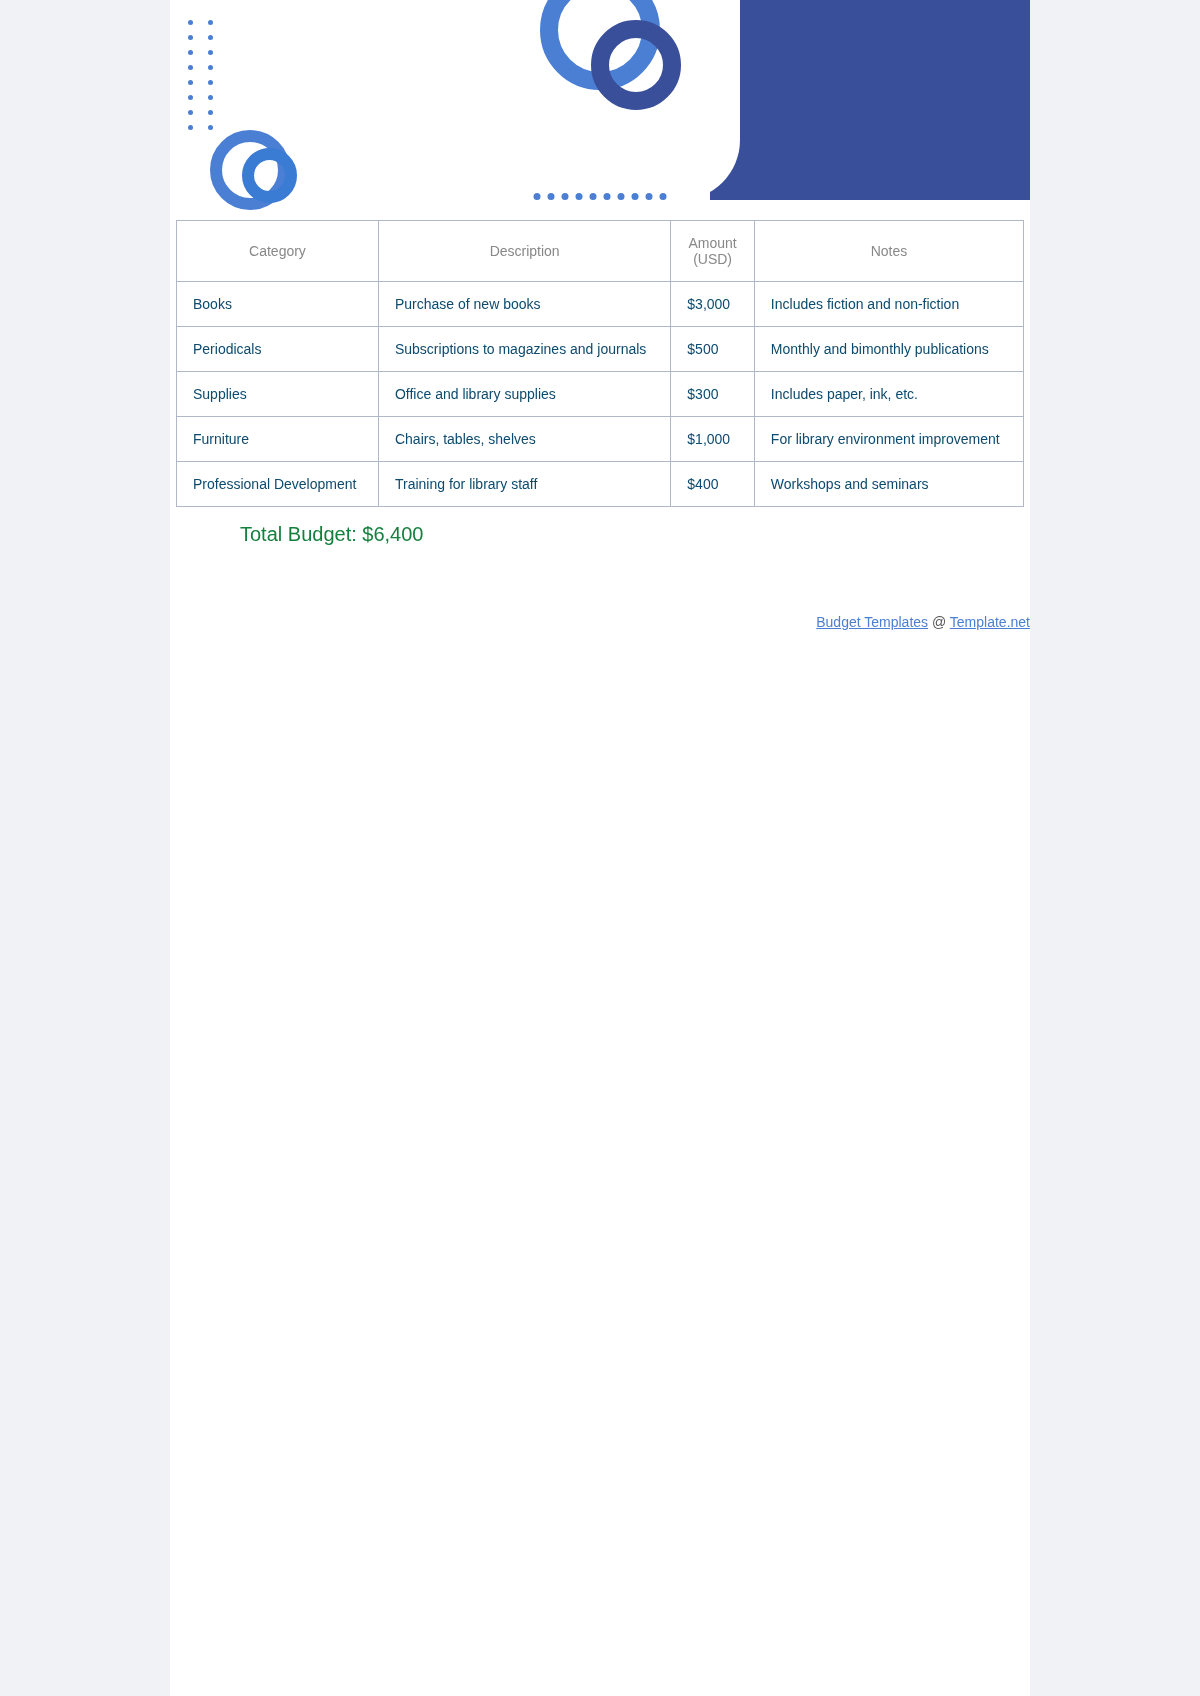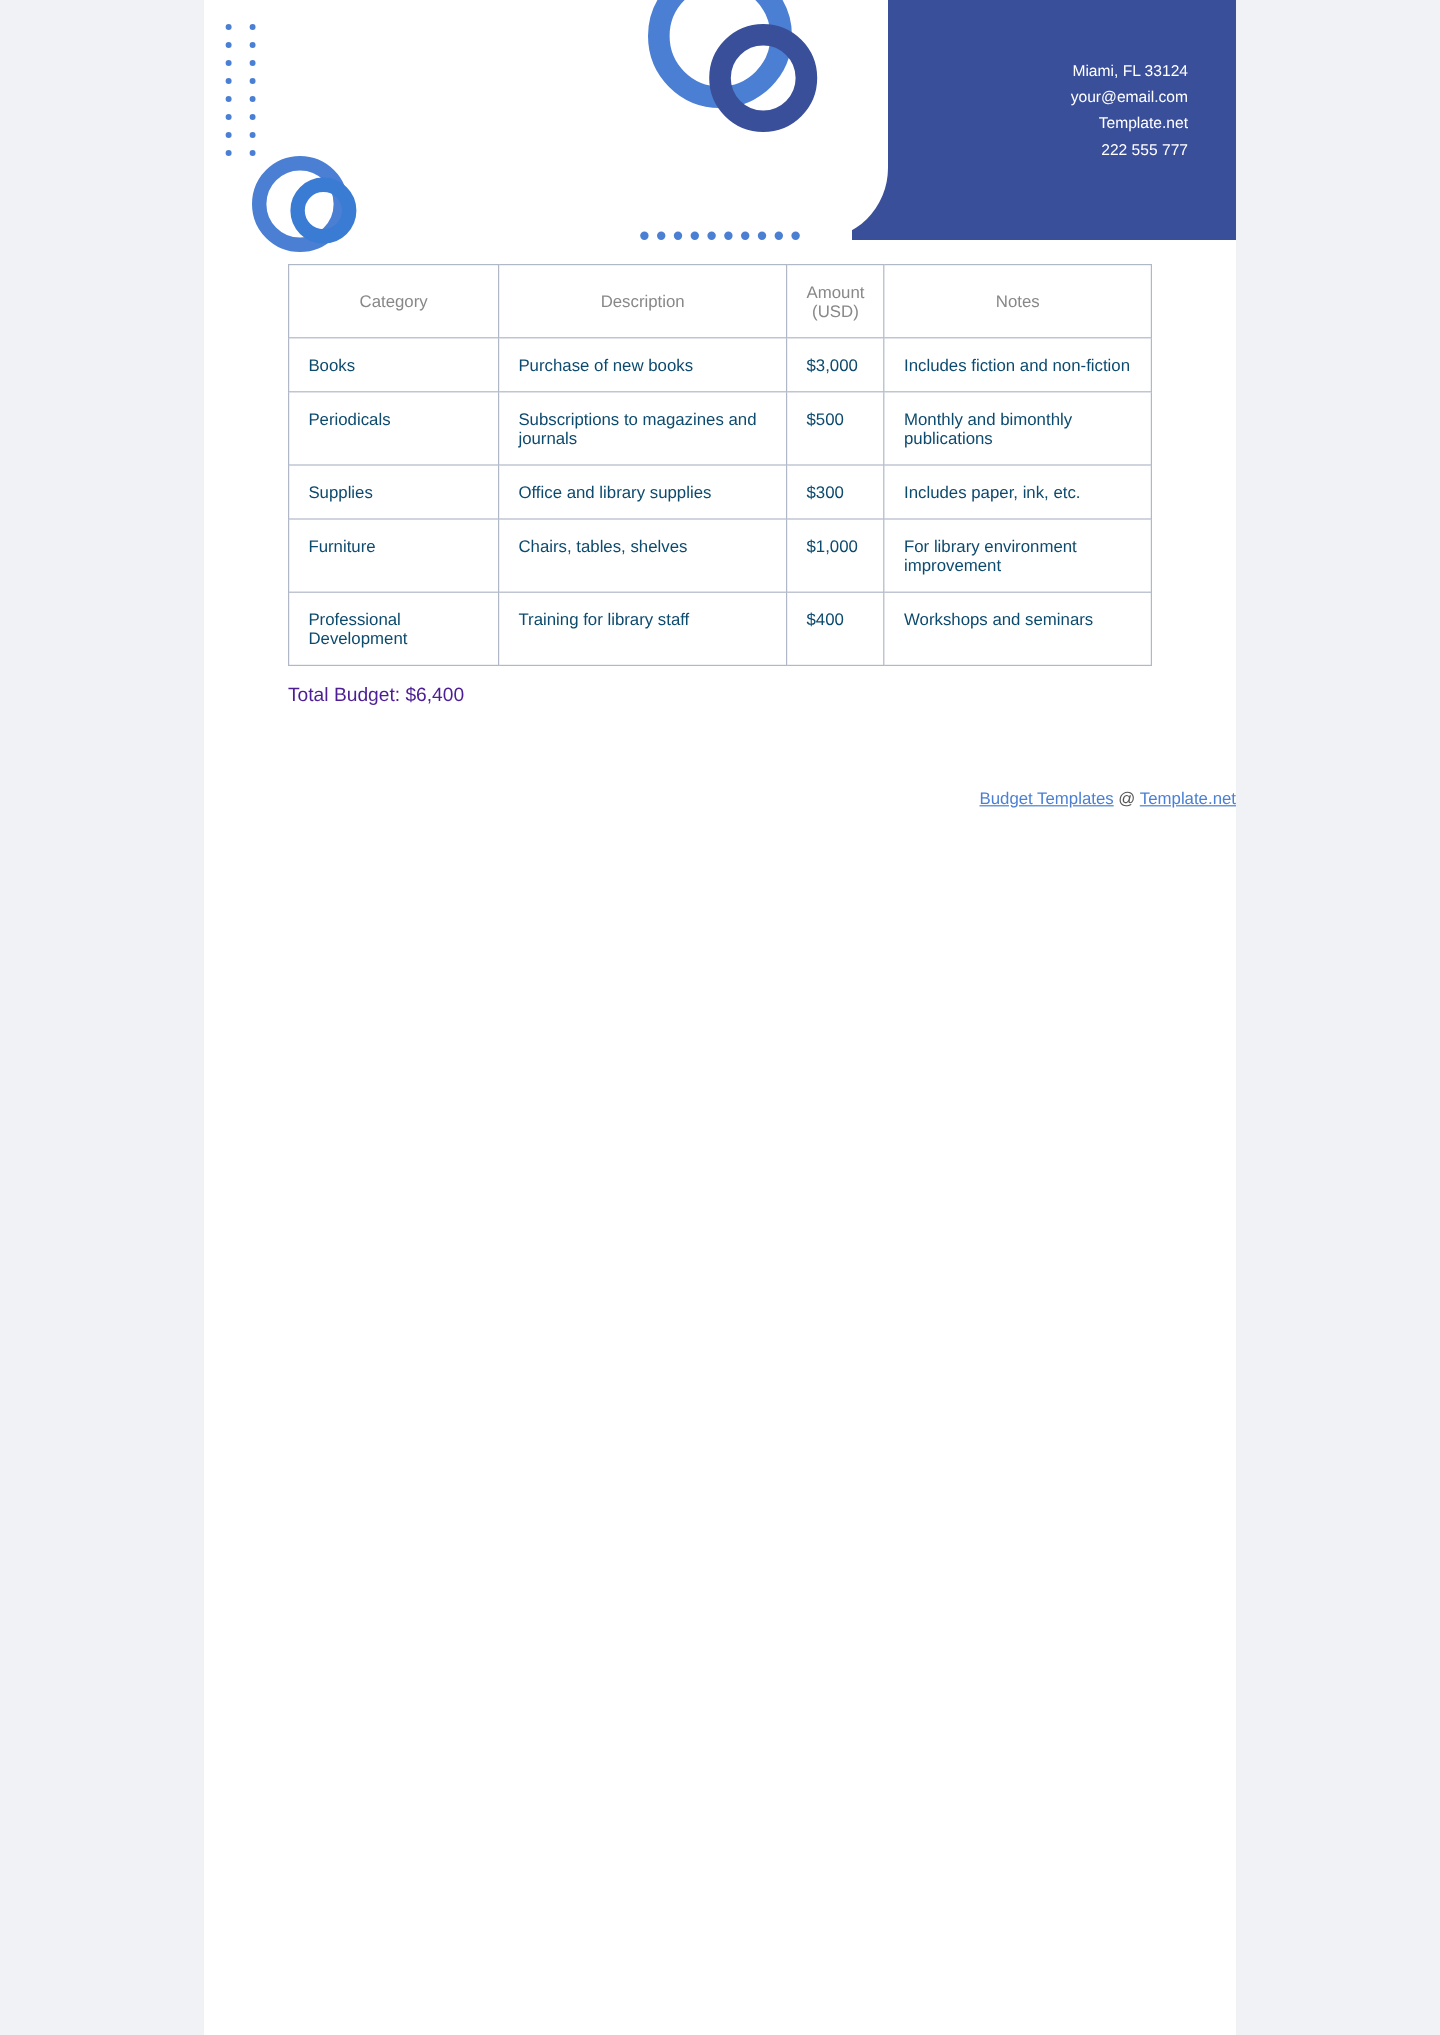--- a/index.html
+++ b/index.html
@@ -156,21 +156,21 @@
       text-align: center;
       margin-top: 50px;
       margin-bottom: 40px;
       font-size: 28px;
       font-weight: 700;
       color: #1a1a1a;
     }
 
     
     .budget-table {
-      width: 720px;
+      width: 848px;
       margin: 0 auto;
       border-collapse: collapse;
       font-size: 14px;
     }
 
     .budget-table th {
       border: 1px solid #b0b8c8;
       padding: 14px 16px;
       text-align: center;
       color: #888;
@@ -185,22 +185,22 @@
       color: #0c4a6e;
     }
 
     .budget-table td:nth-child(3) {
       text-align: left;
     }
 
     .total-budget {
       width: 720px;
       margin: 16px auto 0 auto;
-      font-size: 16px;
-      color: #4c1d95;
+      font-size: 20px;
+      color: #15803d;
       font-weight: 400;
     }
 
     
     .footer-links {
       text-align: right;
       margin-top: 68px;
       font-size: 14px;
       color: #1a1a1a;
     }
@@ -217,26 +217,20 @@
 </head>
 <body>
 
 <div class="page">
 
   <div class="header">
 
     <div class="header-bg-right"></div>
     <div class="header-curve"></div>
 
-    <div class="contact-info">
-      <div>Miami, FL 33124</div>
-      <div>your@email.com</div>
-      <div>Template.net</div>
-      <div>222 555 777</div>
-    </div>
 
     <div class="circle-large"></div>
     <div class="circle-overlap"></div>
 
     <div class="circle-small-outer"></div>
     <div class="circle-small-inner"></div>
 
     <div class="dots-left">
       <div class="dot"></div>
         <div class="dot"></div>

